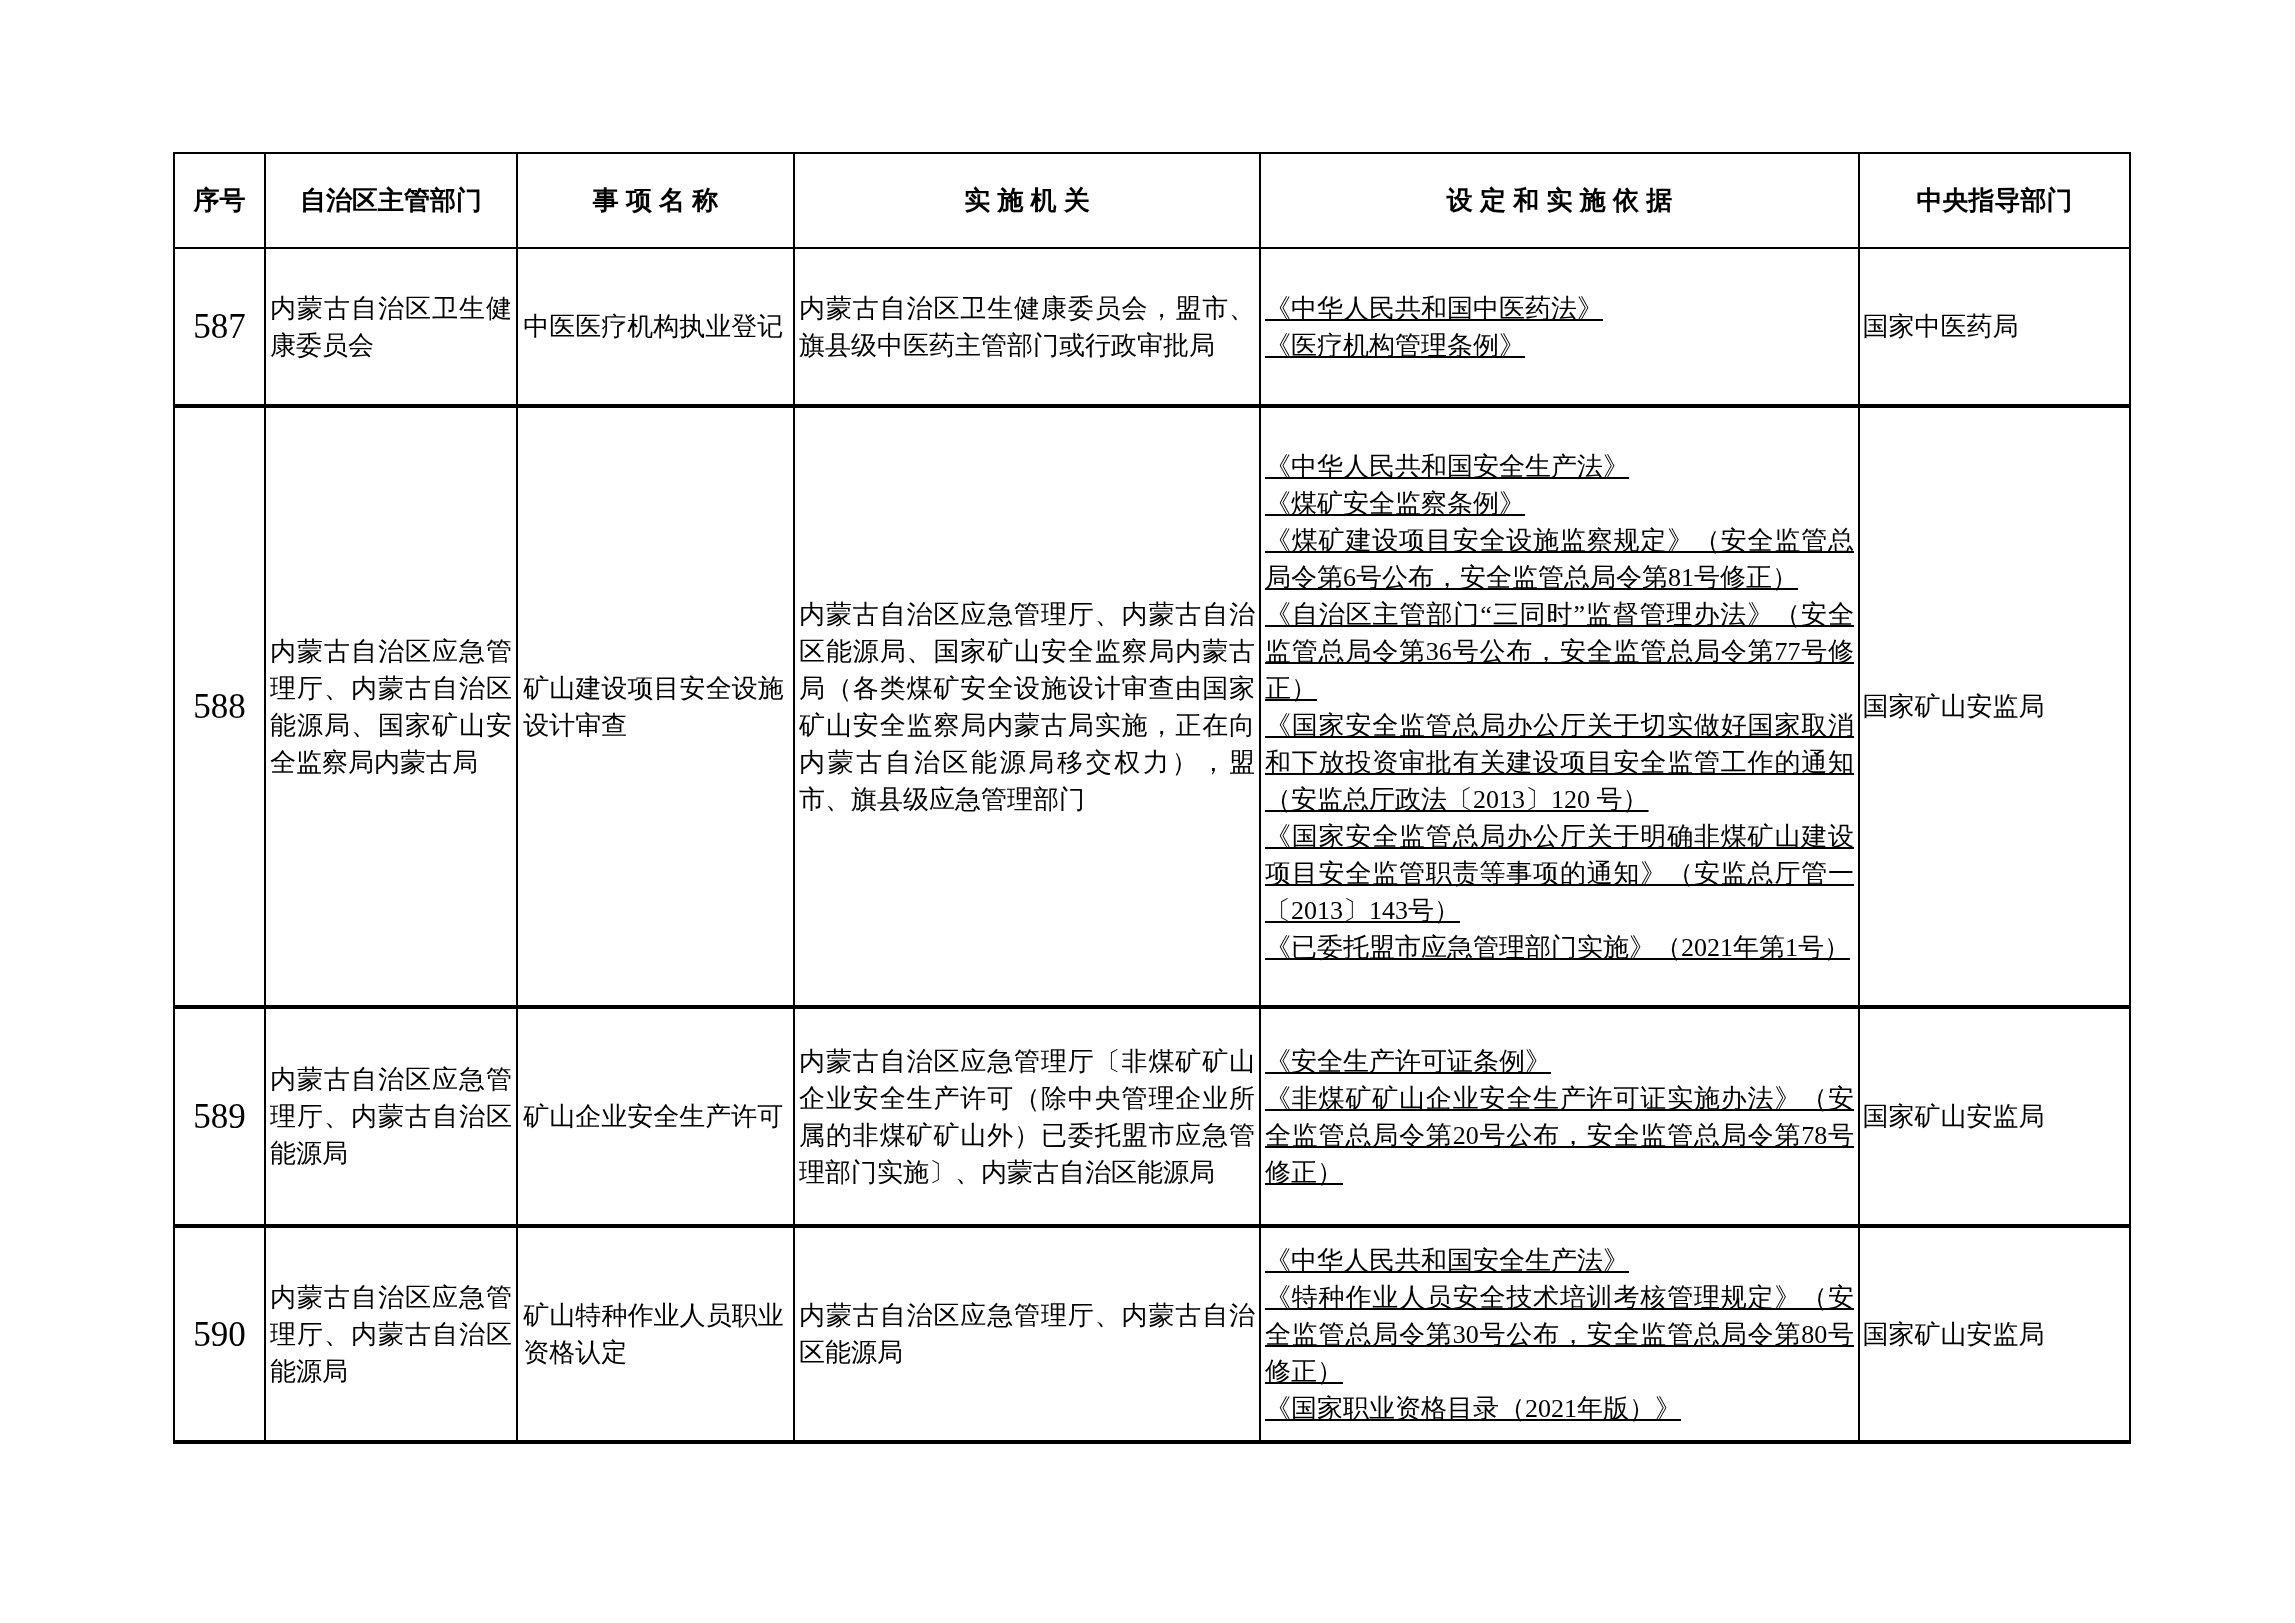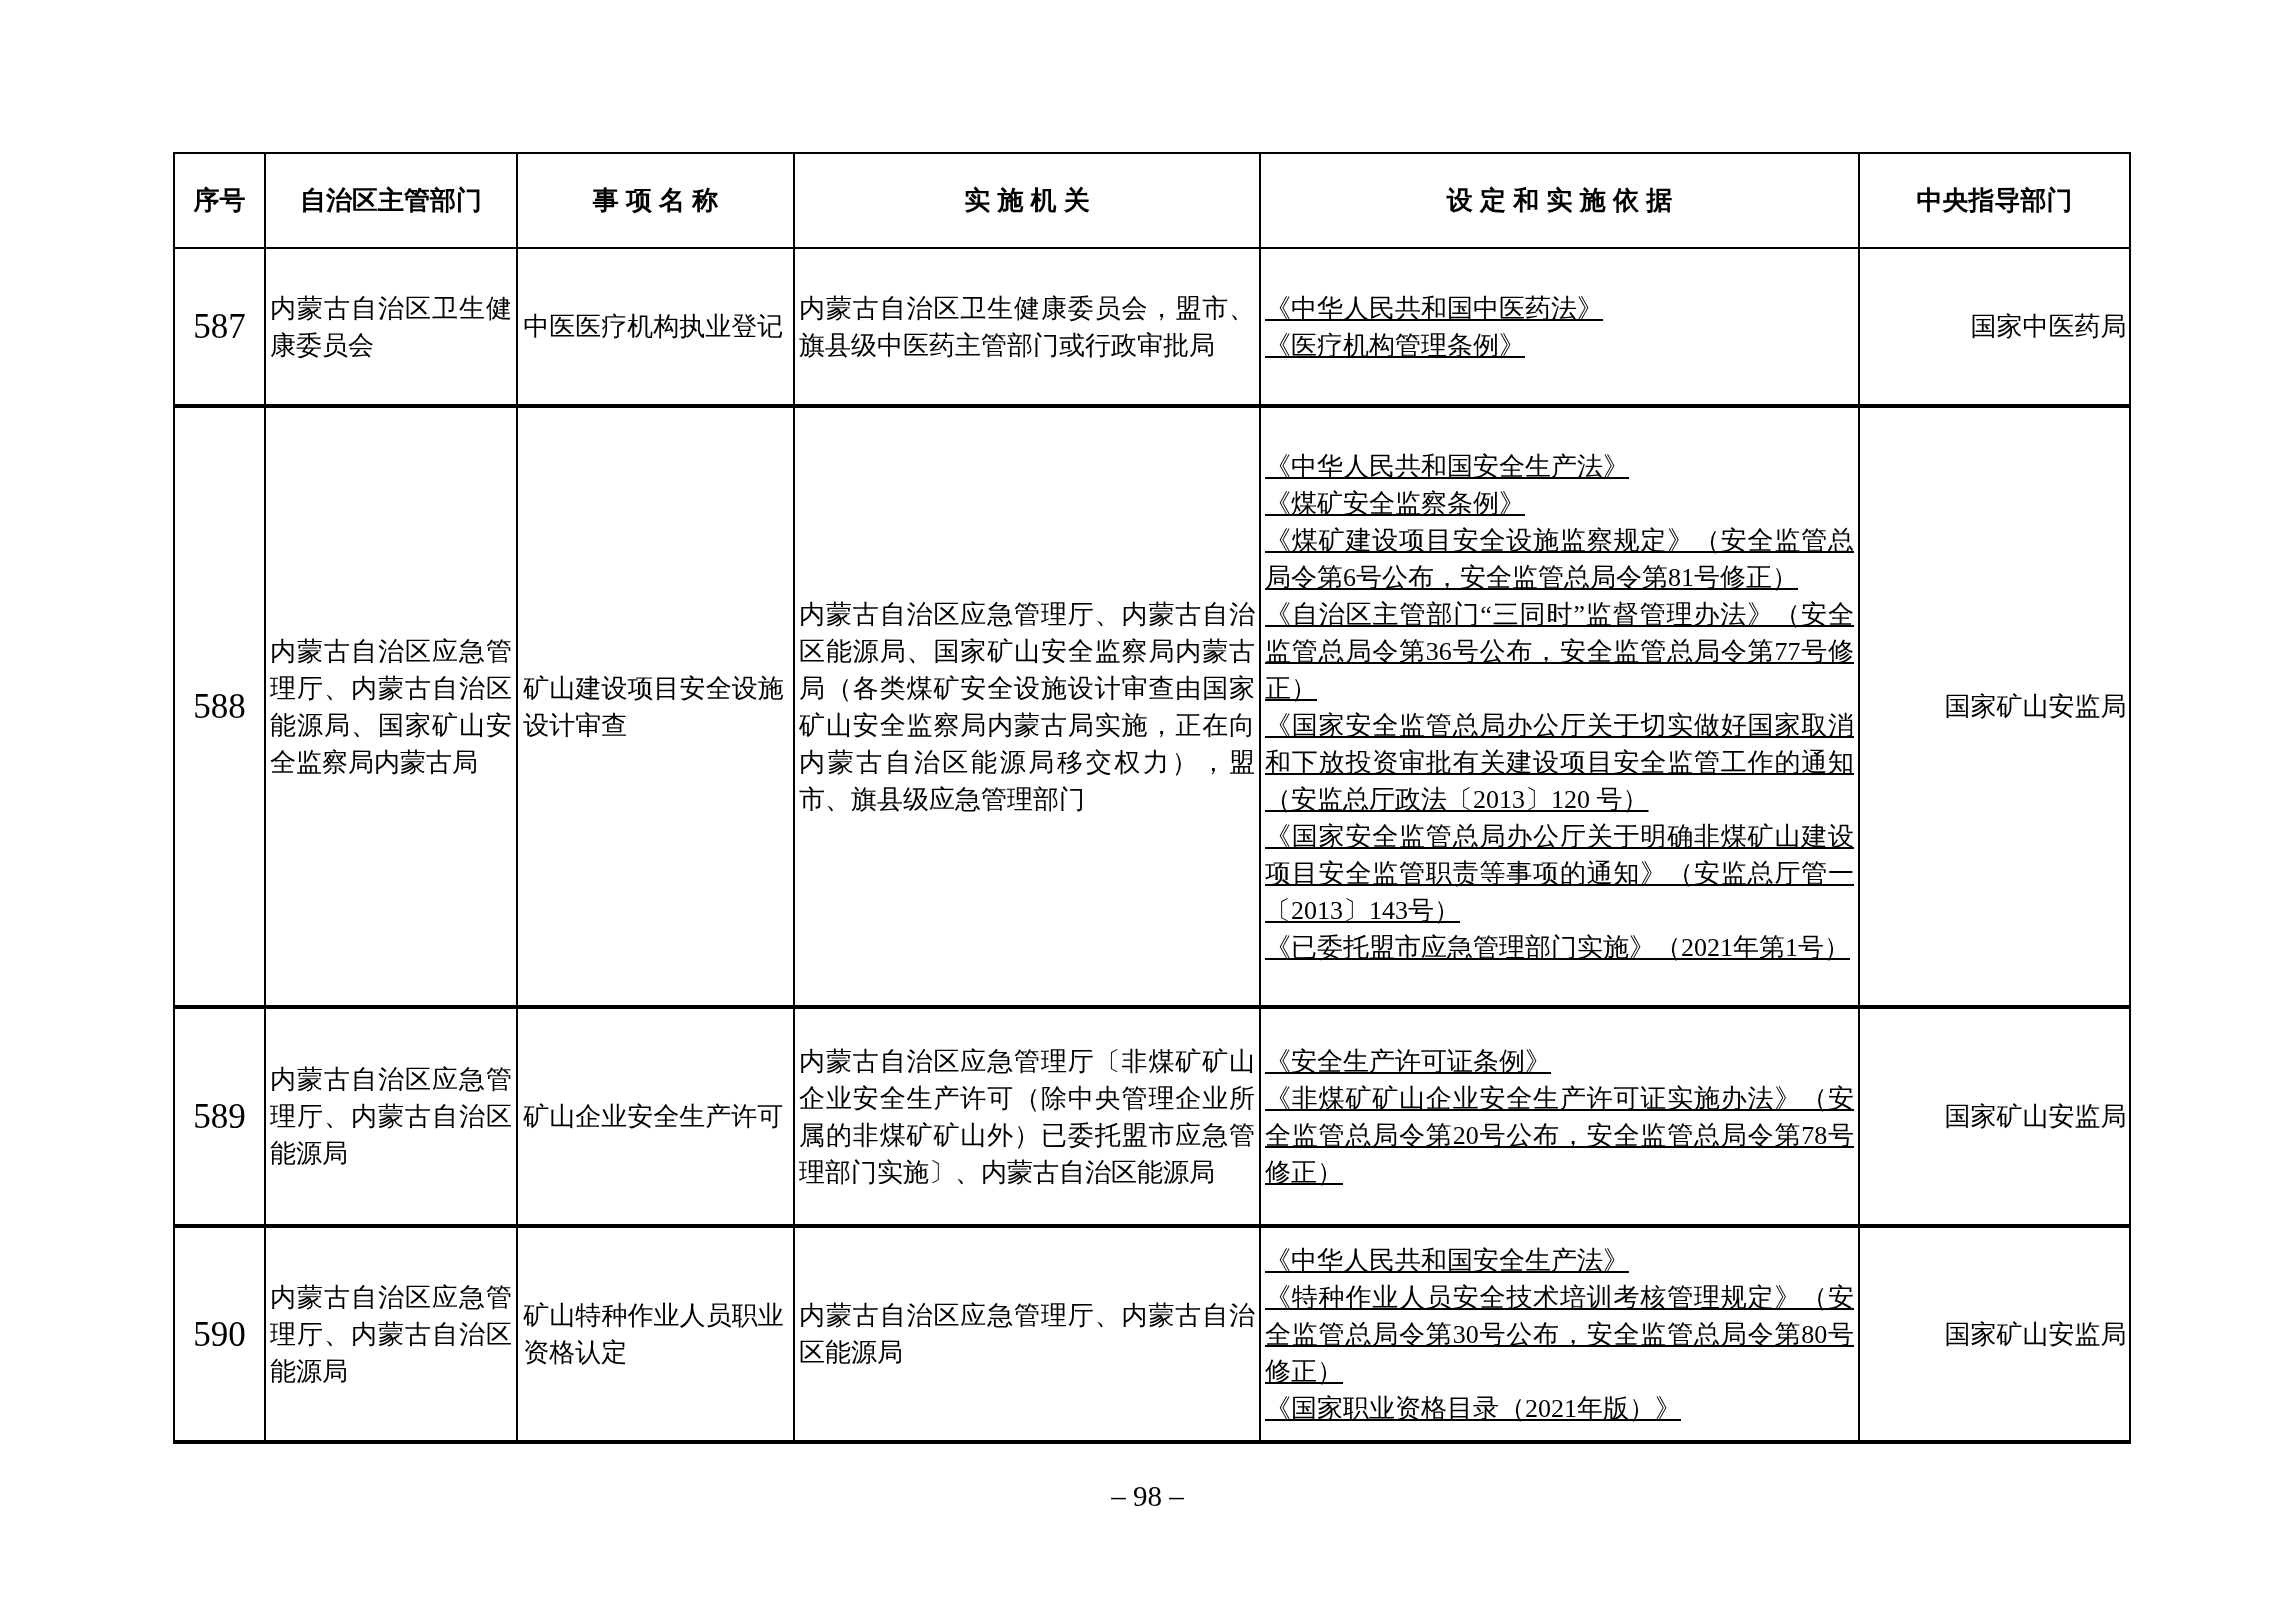--- a/index.html
+++ b/index.html
@@ -66,21 +66,21 @@
     text-align: justify;
     text-justify: inter-character;
     padding: 0 4px;
   }
   td.col-item {
     text-align: justify;
     text-justify: inter-character;
     padding: 0 9.2px 0 5.2px;
   }
   td.col-central {
-    text-align: right;
+    text-align: left;
     padding: 0 2.6px;
   }
   .basis-line {
     margin: 0;
     text-align: justify;
     text-justify: inter-character;
     text-decoration: underline;
   }
   .page-number {
     position: absolute;
@@ -164,15 +164,14 @@
           <td class="col-basis">
             <div class="basis-line">《中华人民共和国安全生产法》</div>
             <div class="basis-line">《特种作业人员安全技术培训考核管理规定》（安全监管总局令第30号公布，安全监管总局令第80号修正）</div>
             <div class="basis-line">《国家职业资格目录（2021年版）》</div>
           </td>
           <td class="col-central">国家矿山安监局</td>
         </tr>
       </tbody>
   </table>
 
-  <div class="page-number">– 98 –</div>
 </div>
 
 
 </body></html>

